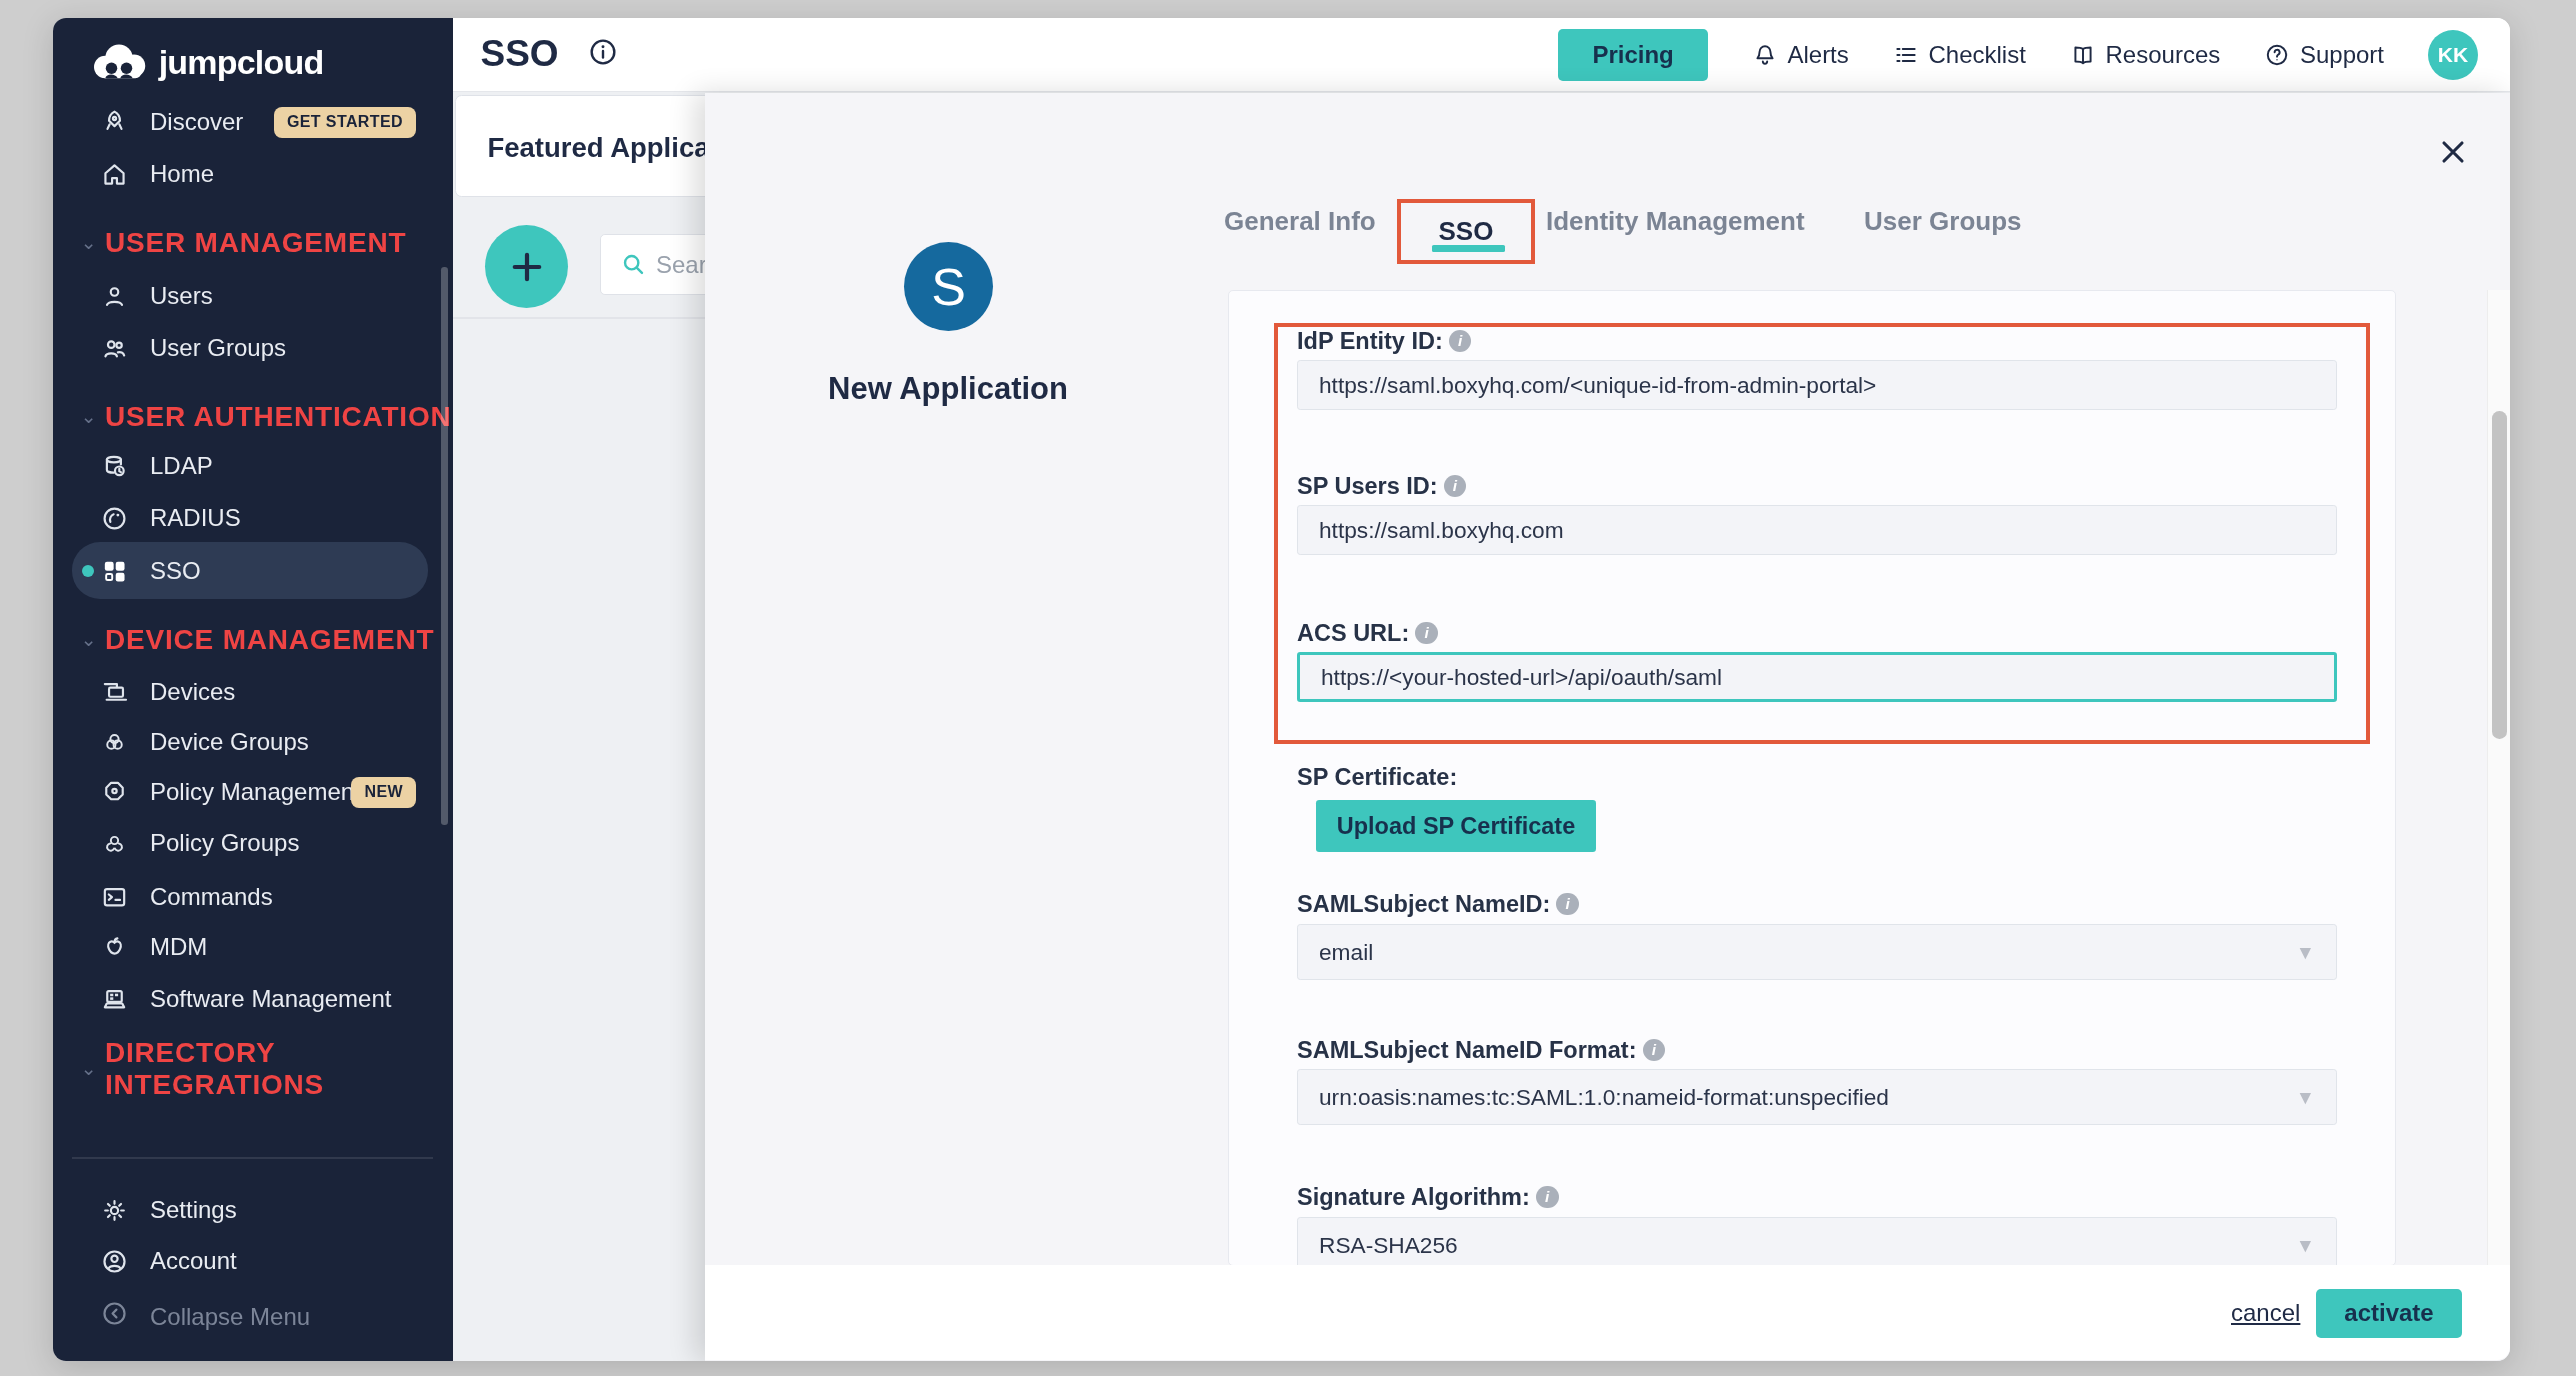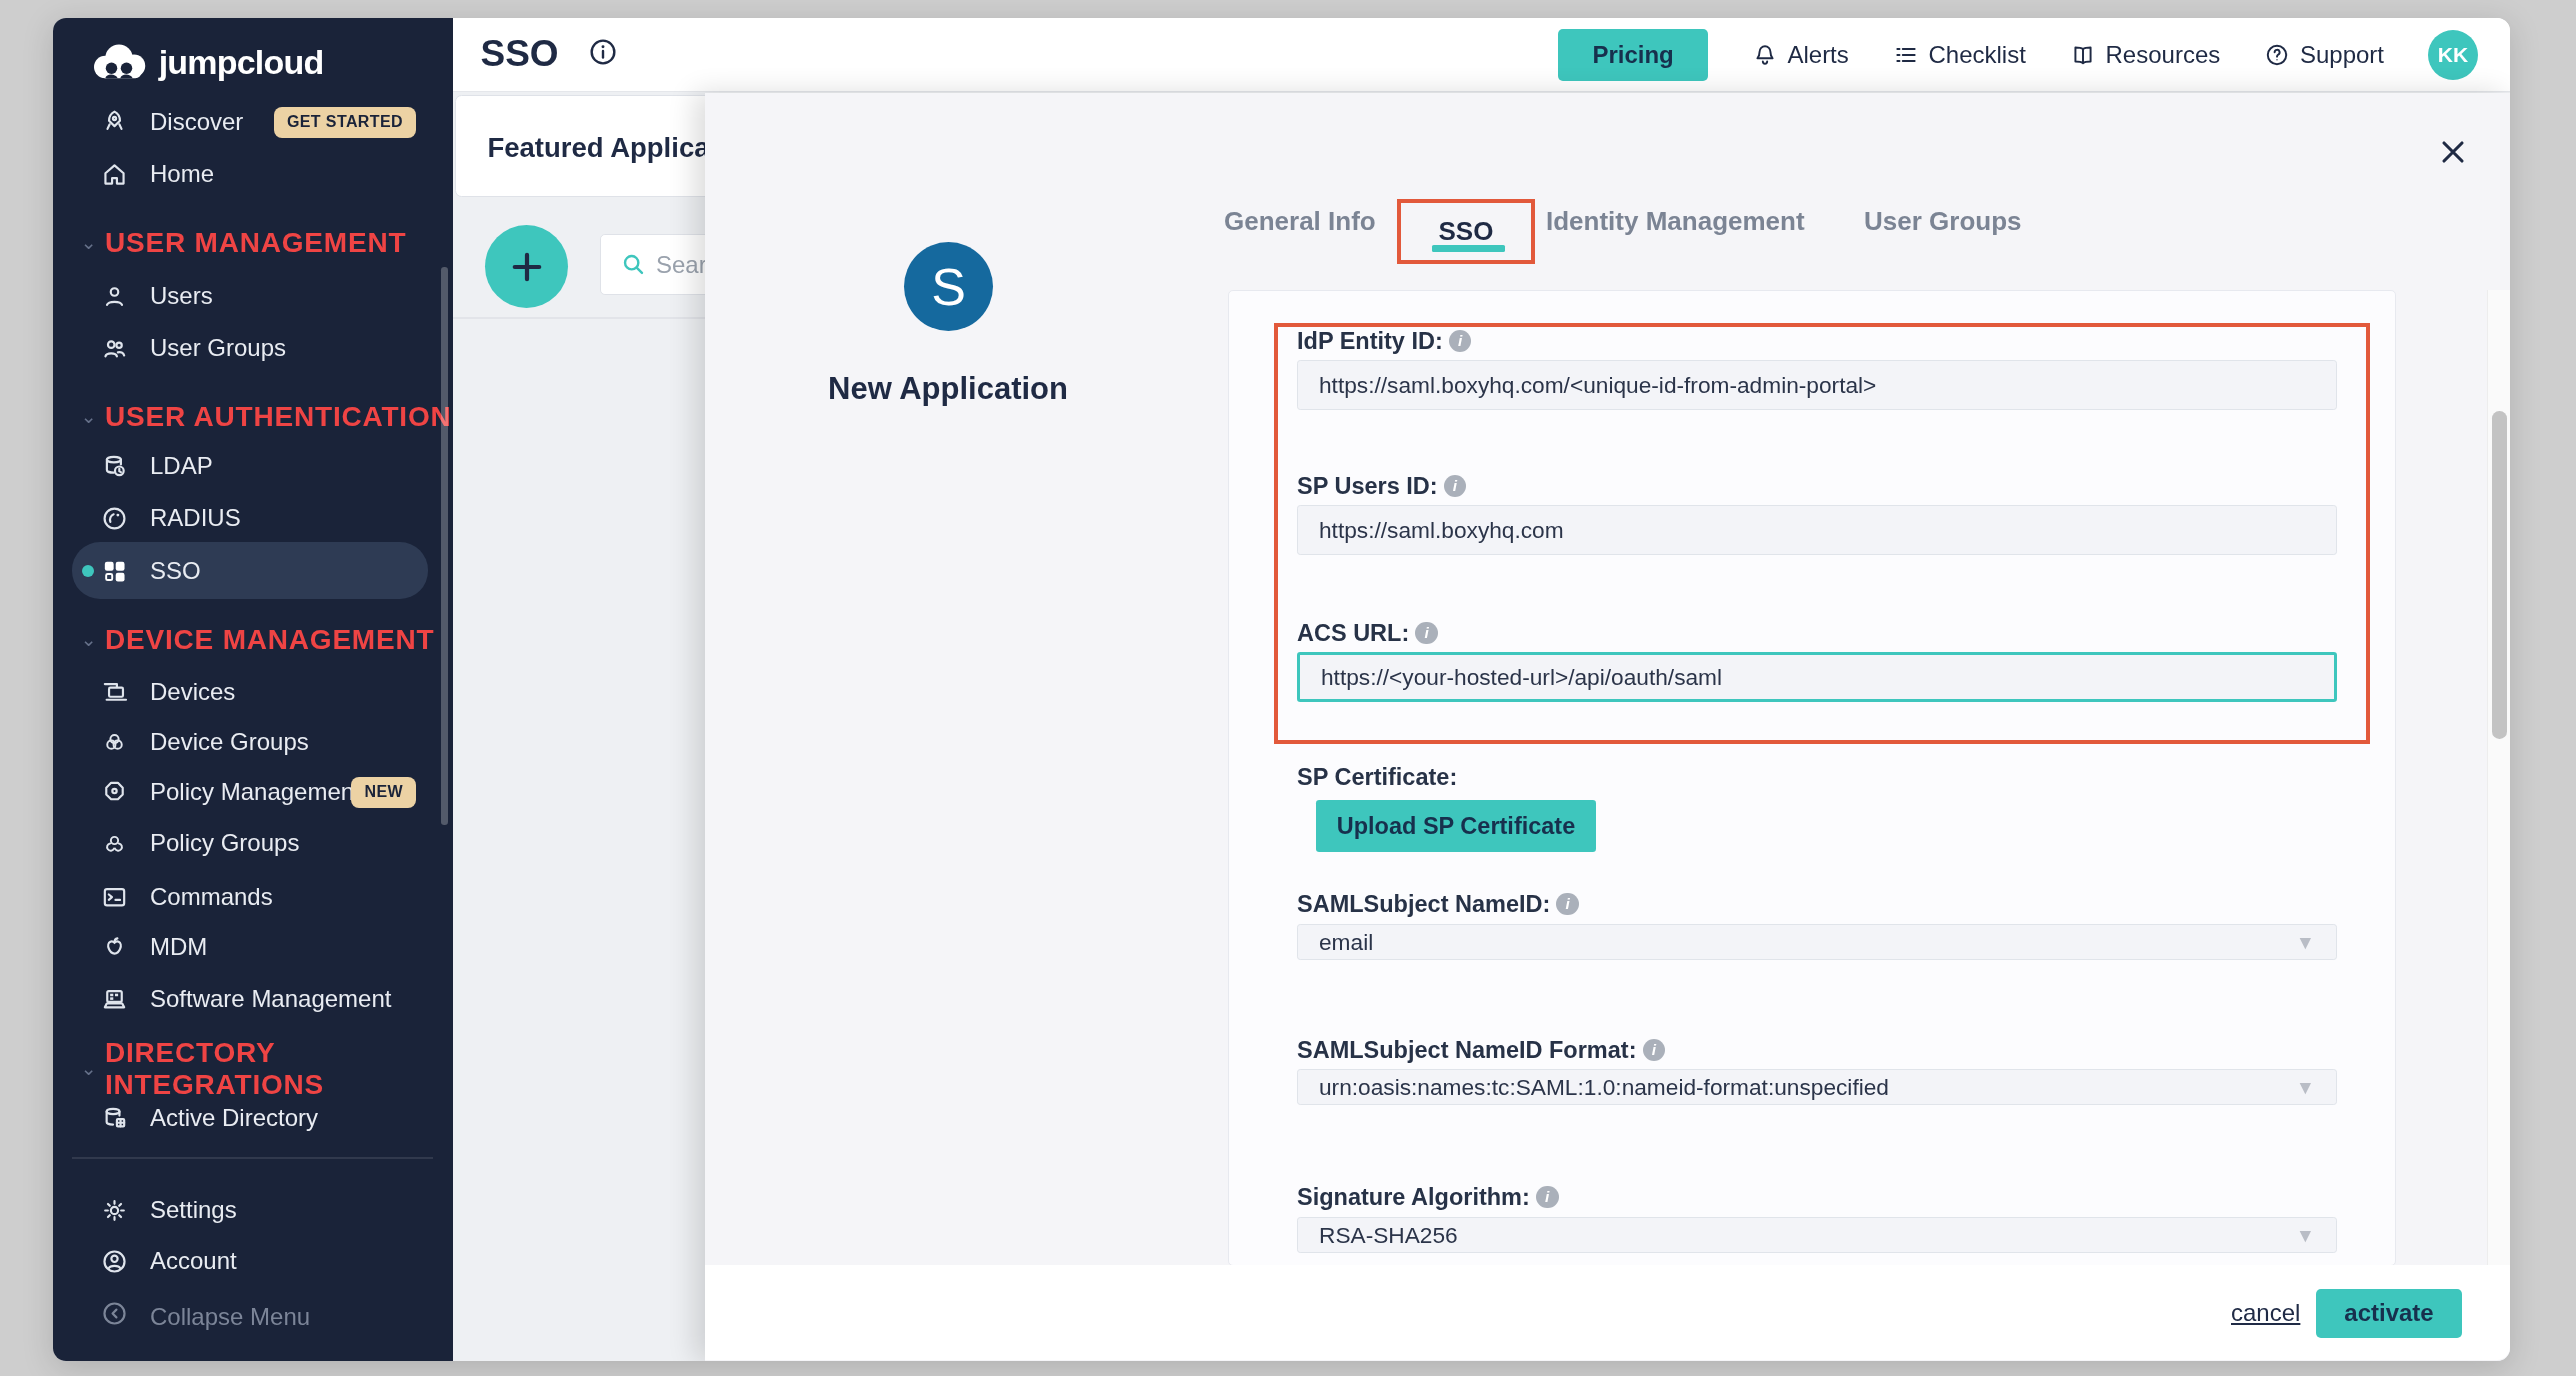--- a/index.html
+++ b/index.html
@@ -51,21 +51,21 @@
   .tab-box { position:absolute; left:692px; top:106px; width:138px; height:65px; border:4px solid #e2593b; display:flex; align-items:center; justify-content:center; }
   .tab-box .tab-active { font-size:26px; font-weight:bold; color:#1f2a44; cursor:pointer; }
   .tab-underline { position:absolute; left:31px; bottom:8px; width:73px; height:7.3px; background:#3ec6bd; border-radius:1.6px; }
 
   .card { position:absolute; left:523px; top:197px; width:1168px; height:976px; background:#fcfcfe; border:1.6px solid #e7e9ef; border-radius:4.9px; overflow:hidden; }
   .orange-box { position:absolute; left:45px; top:32px; width:1096px; height:421px; border:4px solid #e2593b; }
   .f-label { position:absolute; left:68px; height:36px; display:flex; align-items:center; gap:6px; font-size:23.5px; font-weight:bold; color:#273247; }
   .iinfo { width:22.7px; height:22.7px; border-radius:50%; background:#aab0ba; color:#ffffff; font-size:15.4px; font-weight:bold; display:inline-flex; align-items:center; justify-content:center; font-style:italic; }
   .f-input { position:absolute; left:68px; width:1040px; height:50px; background:#f3f4f8; border:1.6px solid #e0e4ea; border-radius:3.2px; font-size:22.7px; color:#2b3449; padding-left:21px; outline:none; font-family:inherit; }
   .f-input.focus { border:3.2px solid #3ec6bd; }
-  .dropdown { position:absolute; left:68px; width:1040px; height:36px; background:#f3f4f8; border:1.6px solid #e0e4ea; border-radius:3.2px; display:flex; align-items:center; padding:8px 21px; cursor:pointer; }
+  .dropdown { position:absolute; left:68px; width:1040px; height:56px; background:#f3f4f8; border:1.6px solid #e0e4ea; border-radius:3.2px; display:flex; align-items:center; padding:8px 21px; cursor:pointer; }
   .dropdown .dval { font-size:22.7px; color:#2b3449; flex:1; white-space:nowrap; overflow:hidden; }
   .dropdown .caret { color:#b9bdc6; font-size:19.4px; }
   .upload-btn { position:absolute; left:68px; top:509px; width:280px; height:52px; background:#3ec6bd; border:none; border-radius:3.2px; font-size:23.5px; font-weight:bold; color:#17304d; cursor:pointer; font-family:inherit;margin-left:19px; }
 
   .modal-scroll { position:absolute; left:1782px; top:197px; width:23.5px; height:976px; background:#fafafa; border-left:1.6px solid #ededed; }
   .modal-thumb { position:absolute; left:4px; top:121px; width:14.6px; height:328px; background:#c3c3c3; border-radius:7.3px; }
 
   .modal-footer { position:absolute; left:0; top:1172px; width:1805px; height:95px; background:#ffffff; border-radius:0 0 13px 0; }
   .cancel-link { position:absolute; left:1526px; top:34px; font-size:24px; color:#202b46; text-decoration:underline; cursor:pointer; }
   .activate-btn { position:absolute; left:1611px; top:23.5px; width:146px; height:49px; background:#3ec6bd; border:none; border-radius:4.9px; font-size:24px; font-weight:bold; color:#17304d; cursor:pointer; font-family:inherit; }
@@ -263,31 +263,20 @@
         </svg>
       </span>
       <span class="nlabel">Software Management</span>
     </div>
 
     <div class="sec-header" style="top:1031px">
       <span class="chev">⌄</span>
       <span class="stext">DIRECTORY INTEGRATIONS</span>
     </div>
 
-    <div class="nav-item" style="top:1074px">
-      <span class="nico">
-        <svg width="29" height="29" viewBox="0 0 24 24" fill="none" stroke="#dfe4ec" stroke-width="1.8" stroke-linecap="round">
-          <ellipse cx="10.8" cy="6.2" rx="5.3" ry="2.2"></ellipse>
-            <path d="M5.5 6.2v8.6c0 1.2 2.4 2.2 5.3 2.2M16.1 6.2v3.4"></path>
-          <rect x="14" y="12.5" width="6" height="6" rx=".8"></rect>
-            <path d="M17 12.5v6M14 15.5h6"></path>
-        </svg>
-      </span>
-      <span class="nlabel">Active Directory</span>
-    </div>
 
     <div class="side-divider"></div>
 
     <div class="nav-item" style="top:1166px">
       <span class="nico">
         <svg width="29" height="29" viewBox="0 0 24 24" fill="none" stroke="#dfe4ec" stroke-width="1.8" stroke-linecap="round">
           <circle cx="12" cy="12" r="3"></circle>
             <path d="M12 4.3v2.2M12 17.5v2.2M4.3 12h2.2M17.5 12h2.2M6.6 6.6l1.5 1.5M15.9 15.9l1.5 1.5M17.4 6.6l-1.5 1.5M8.1 15.9l-1.5 1.5"></path>
         </svg>
       </span>

